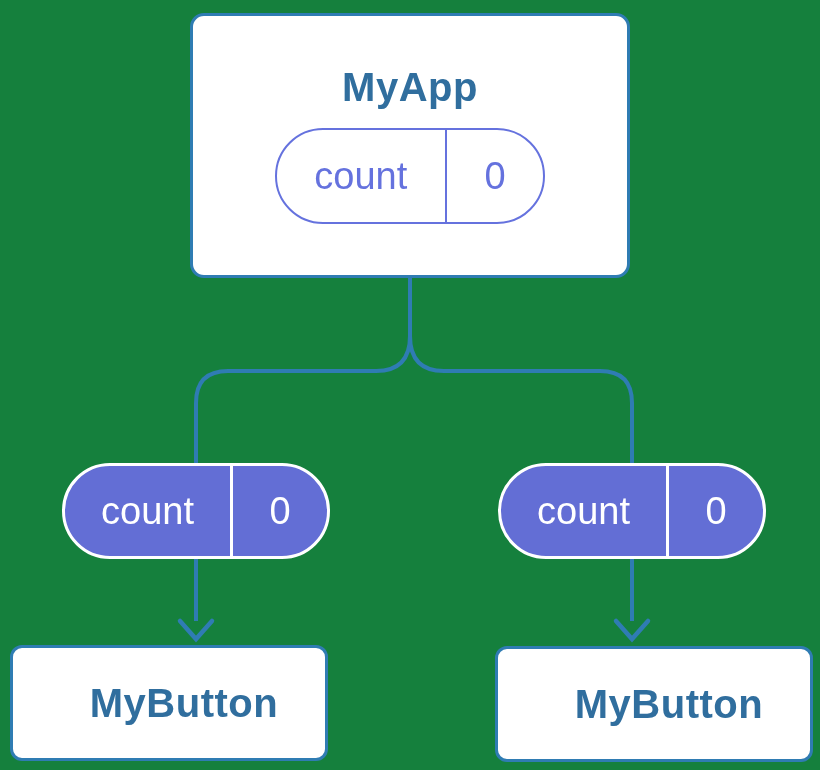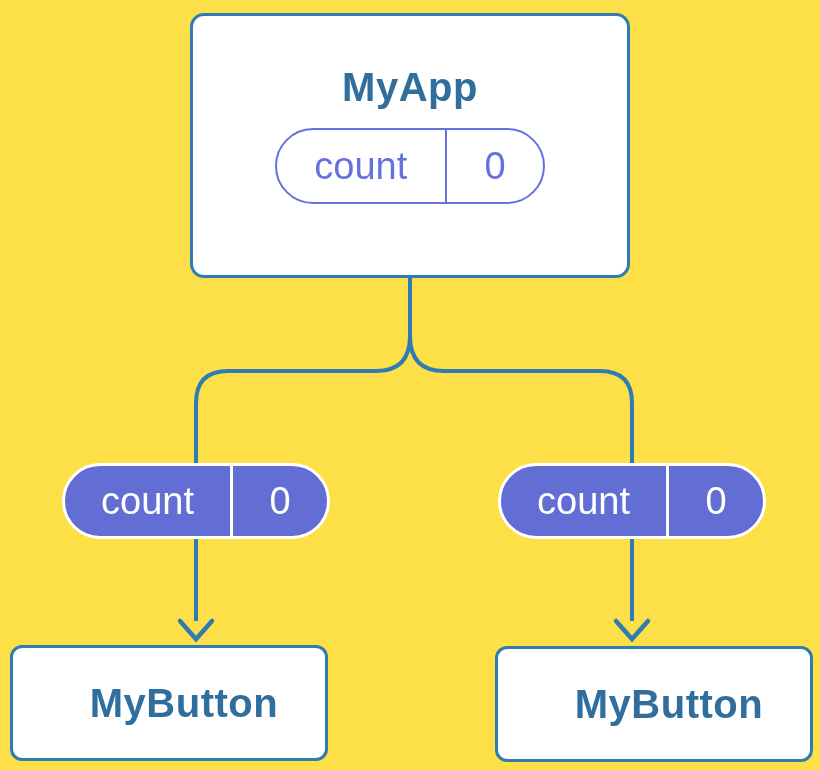--- a/index.html
+++ b/index.html
@@ -5,21 +5,21 @@
   html, body {
     margin: 0;
     padding: 0;
     background: #4C6471;
     font-family: "Liberation Sans", sans-serif;
   }
   .canvas {
     position: relative;
     width: 820px;
     height: 770px;
-    background: #fde047;
+    background: #15803d;
     overflow: hidden;
   }
   .connectors {
     position: absolute;
     left: 0;
     top: 0;
     width: 820px;
     height: 770px;
   }
   .card {
@@ -56,21 +56,21 @@
     padding-left: 30px;
   }
   .card.btn-left  { left: 10px;  top: 645px; }
   .card.btn-right { left: 495px; top: 646px; }
 
   .pill {
     display: flex;
     align-items: stretch;
     box-sizing: border-box;
     border-radius: 50px;
-    height: 76px;
+    height: 96px;
     width: 270px;
     overflow: hidden;
   }
   .pill .cell {
     display: flex;
     align-items: center;
     justify-content: center;
     font-size: 38px;
   }
   .pill .cell.label { width: 63%; }

